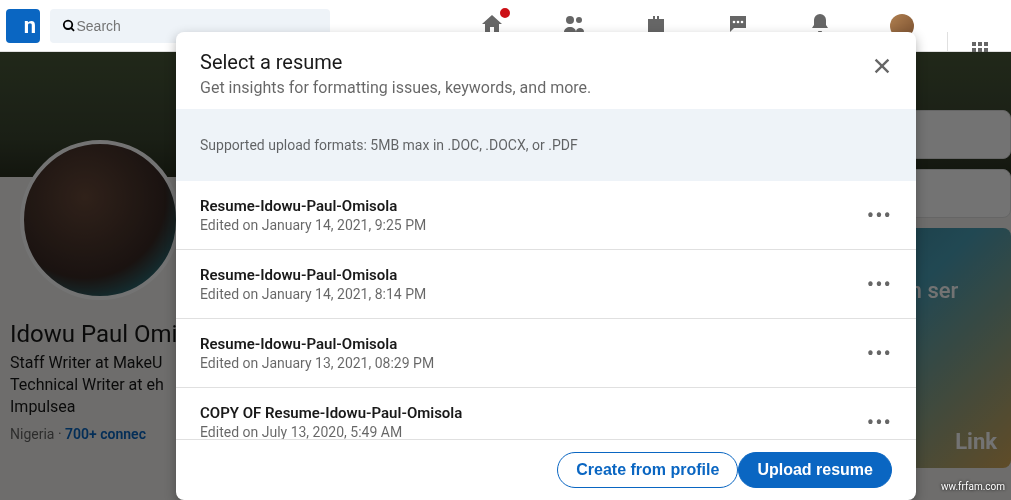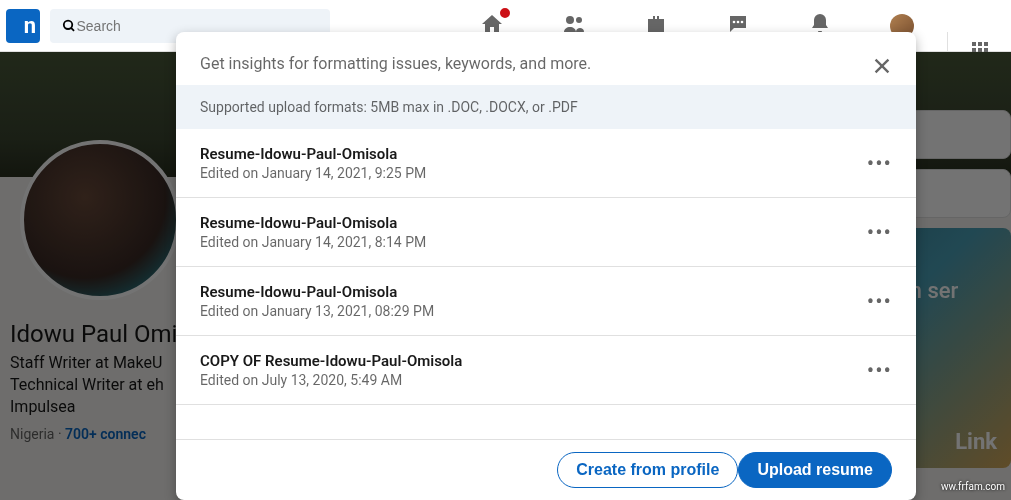--- a/index.html
+++ b/index.html
@@ -218,21 +218,21 @@
     position: absolute;
     top: 18px; right: 18px;
     width: 32px; height: 32px;
     display: flex; align-items: center; justify-content: center;
     cursor: pointer;
     color: #00000099;
     border-radius: 50%;
   }
   .modal-info {
     background: #eef3f8;
-    padding: 14px 24px;
+    padding: 28px 24px;
     font-size: 14px;
     color: #00000099;
   }
   .resume-list {
     overflow-y: scroll;
     flex: 1;
   }
   .resume-item {
     padding: 16px 24px;
     border-bottom: 1px solid #e0e0e0;
@@ -375,20 +375,21 @@
   <div class="side-card">another lang</div>
   <div class="promo">
     <div class="promo-text">am ser</div>
     <div class="promo-logo">Link</div>
   </div>
 </div>
 
 <div class="overlay"></div>
 <div class="modal">
   <div class="modal-header">
+    <div class="modal-title">Select a resume</div>
     <div class="modal-sub">Get insights for formatting issues, keywords, and more.</div>
     <div class="modal-close">
       <svg width="22" height="22" viewBox="0 0 24 24" fill="none" stroke="#666" stroke-width="2.5">
           <line x1="5" y1="5" x2="19" y2="19"></line>
           <line x1="19" y1="5" x2="5" y2="19"></line>
         </svg>
     </div>
   </div>
   <div class="modal-info">Supported upload formats: 5MB max in .DOC, .DOCX, or .PDF</div>
   <div class="resume-list" id="resume-list">

